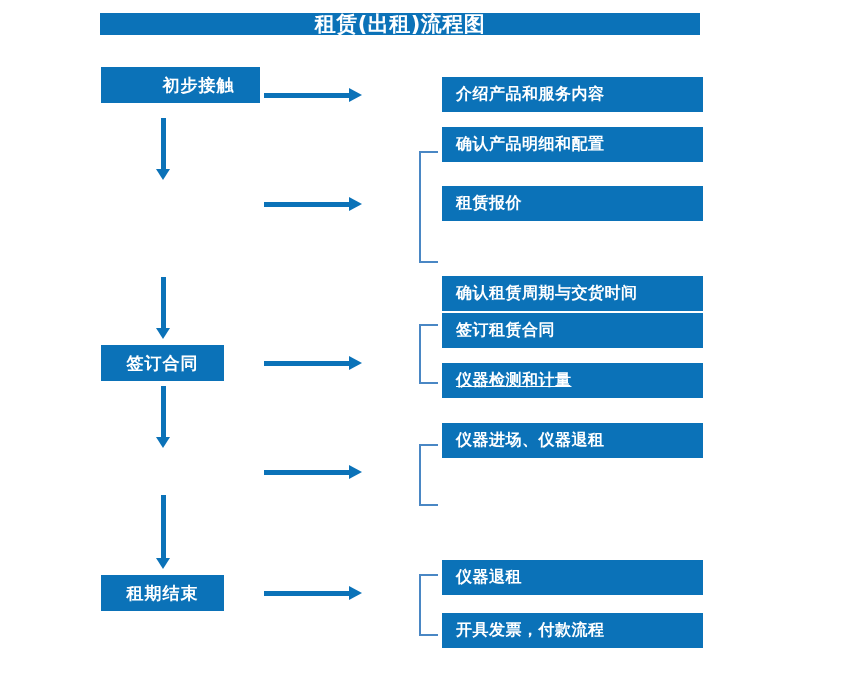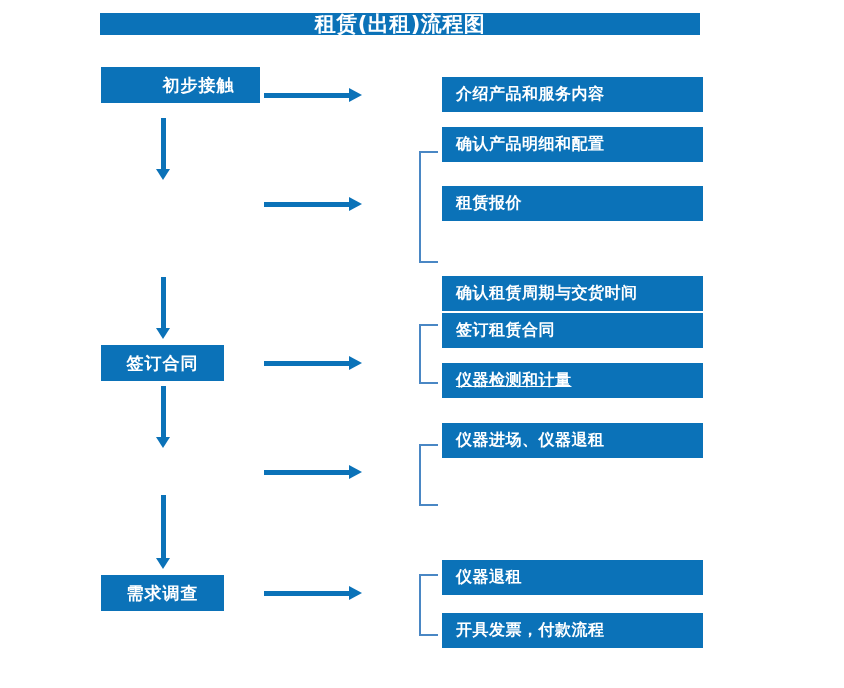--- a/index.html
+++ b/index.html
@@ -137,21 +137,21 @@
 </style>
 </head>
 <body>
 
 <div id="canvas">
 
   <div class="title-bar">租赁(出租)流程图</div>
 
   <div class="stage-box" style="top:67px;padding-left:36px;">初步接触</div>
   <div class="stage-box" style="top:345px;">签订合同</div>
-  <div class="stage-box" style="top:575px;">需求调查</div>
+  <div class="stage-box" style="top:575px;">租期结束</div>
 
   <div class="v-arrow" style="top:118px; height:62px;">
     <div class="shaft"></div>
     <div class="head"></div>
   </div>
   <div class="v-arrow" style="top:277px; height:62px;">
     <div class="shaft"></div>
     <div class="head"></div>
   </div>
   <div class="v-arrow" style="top:386px; height:62px;">

